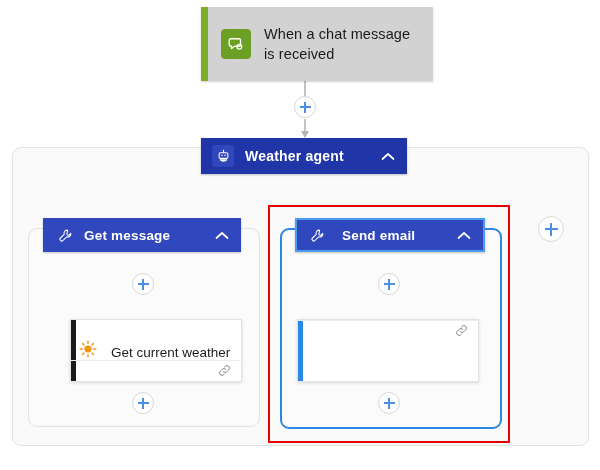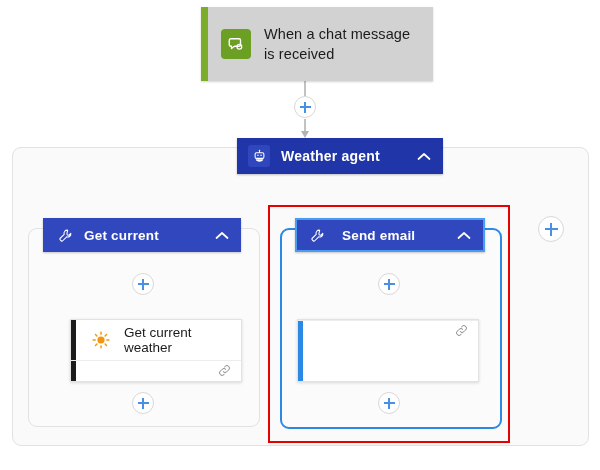--- a/index.html
+++ b/index.html
@@ -33,21 +33,20 @@
   .trigger .tlabel{
     margin-left:13px;font-size:14.5px;color:#1b1b1b;line-height:20px;
     font-weight:400;letter-spacing:.1px;
   }
 
   
   .agent-node{
     position:absolute;left:201px;top:138px;width:206px;height:36px;
     background:#1f35a8;display:flex;align-items:center;
     box-shadow:0 1px 2px rgba(0,0,0,.25);
-    margin-left:36px;
   }
   .agent-node .nicon{
     width:22px;height:22px;margin-left:11px;border-radius:3px;
     background:#2f46bd;display:flex;align-items:center;justify-content:center;flex:none;
   }
   .agent-node .nlabel{
     margin-left:11px;color:#fff;font-size:14px;font-weight:bold;letter-spacing:.2px;
   }
   .chev{position:absolute;right:12px;top:50%;transform:translateY(-50%);}
 
@@ -73,21 +72,21 @@
   .tool-node .tnlabel{color:#fff;font-size:13.5px;font-weight:bold;letter-spacing:.2px;}
   .node-left{left:43px;top:218px;width:198px;}
   .node-right{left:295px;top:218px;width:186px;}
 
   
   .action{
     position:absolute;background:#ffffff;border:1px solid #e3e3e3;
     box-shadow:0 1px 3px rgba(0,0,0,.14);
   }
   .action .bar{position:absolute;left:0;top:0;width:5px;height:100%;}
-  .action .row{display:flex;align-items:center;height:40px;padding-left:19px;}
+  .action .row{display:flex;align-items:flex-end;height:40px;padding-left:6px;}
   .action .aicon{width:22px;height:22px;flex:none;display:flex;align-items:center;justify-content:center;}
   .action .alabel{margin-left:12px;font-size:13.5px;color:#1b1b1b;}
   .action .foot{
     height:20px;border-top:1px solid #ededed;position:relative;
   }
   .action .link{position:absolute;right:9px;top:2px;}
   .act-left{left:70px;top:319px;width:170px;height:61px;}
   .act-right{left:297px;top:319px;width:180px;height:61px;}
 
   
@@ -181,21 +180,21 @@
       </svg>
     </span>
   </div>
 
   <div class="tool-node node-left">
     <span style="margin-left:15px;display:flex;">
       <svg width="15" height="15" viewBox="0 0 24 24">
         <path d="M15.5 3.5a5 5 0 0 0-5.6 6.6L3.6 16.4a1.8 1.8 0 0 0 0 2.6l1.4 1.4a1.8 1.8 0 0 0 2.6 0l6.3-6.3a5 5 0 0 0 6.6-5.6l-3.1 3.1-2.6-.5-.5-2.6z" fill="none" stroke="#ffffff" stroke-width="1.7" stroke-linejoin="round"></path>
       </svg>
     </span>
-    <span class="tnlabel" style="margin-left:11px;">Get current</span>
+    <span class="tnlabel" style="margin-left:11px;">Get message</span>
     <span class="chev">
       <svg width="14" height="9" viewBox="0 0 14 9">
         <polyline points="1.5,7 7,2 12.5,7" fill="none" stroke="#ffffff" stroke-width="1.7" stroke-linecap="round" stroke-linejoin="round"></polyline>
       </svg>
     </span>
   </div>
 
   <div class="tool-node node-right sel">
     <span style="margin-left:13px;display:flex;">
       <svg width="15" height="15" viewBox="0 0 24 24">

